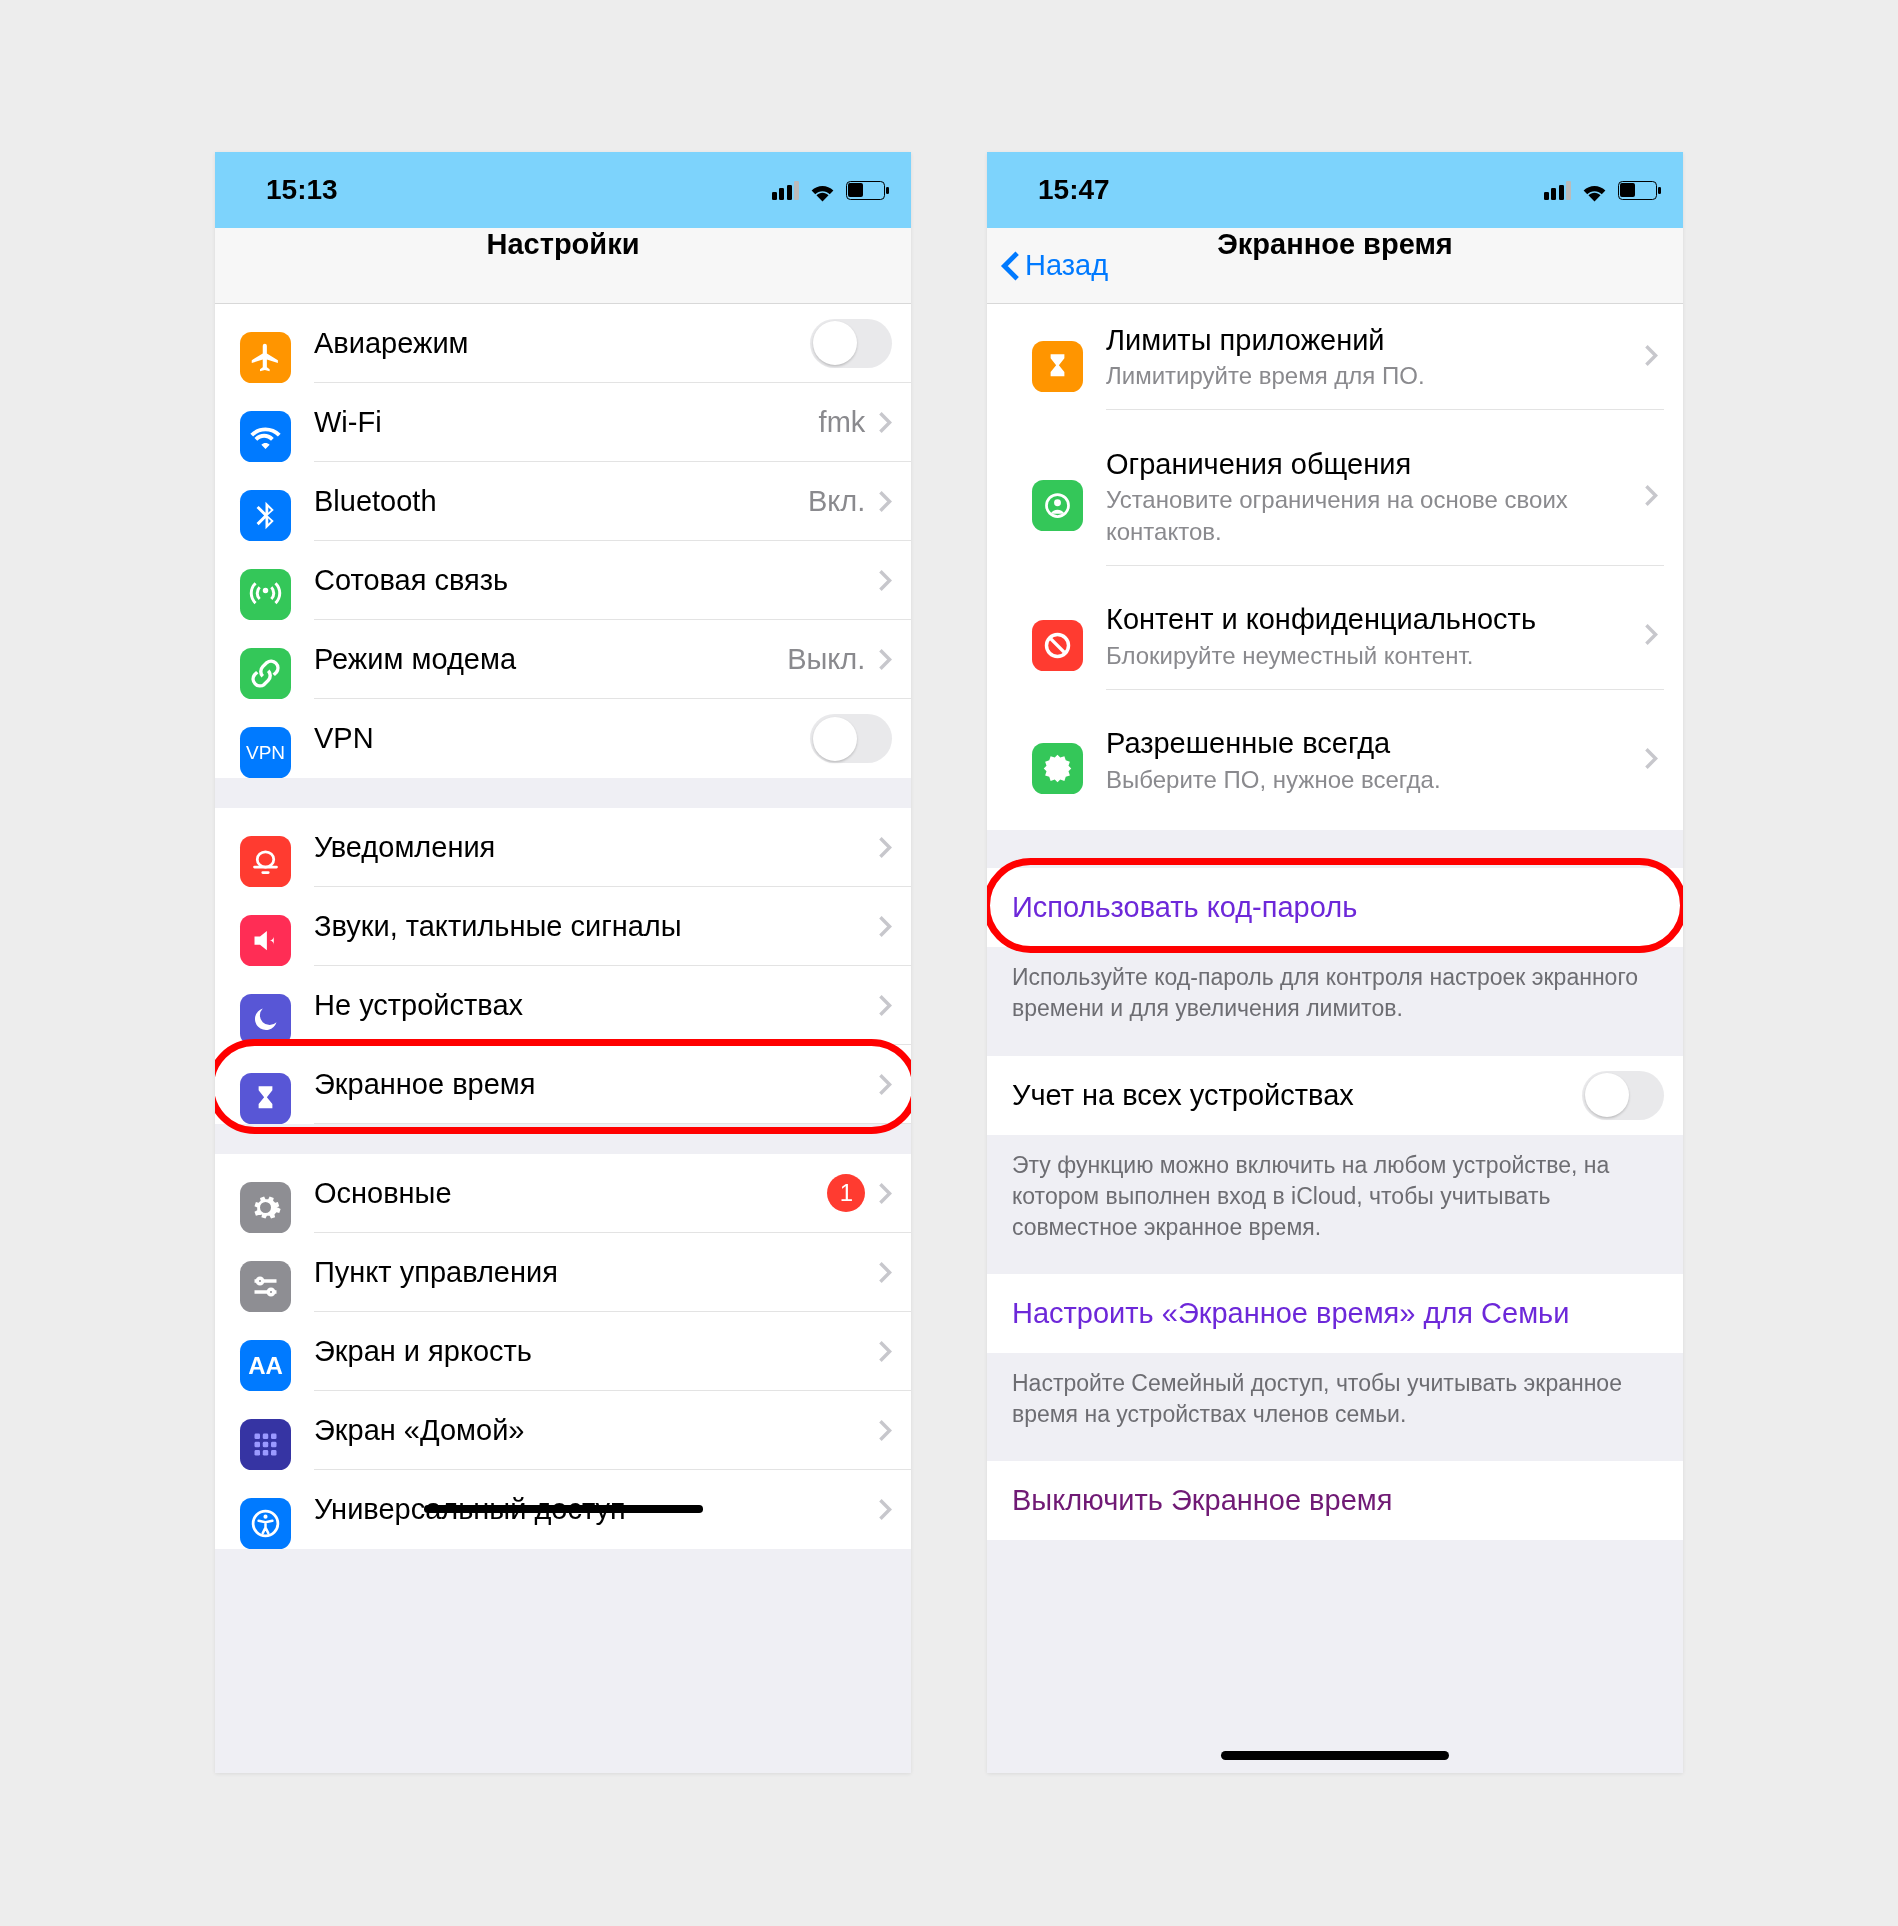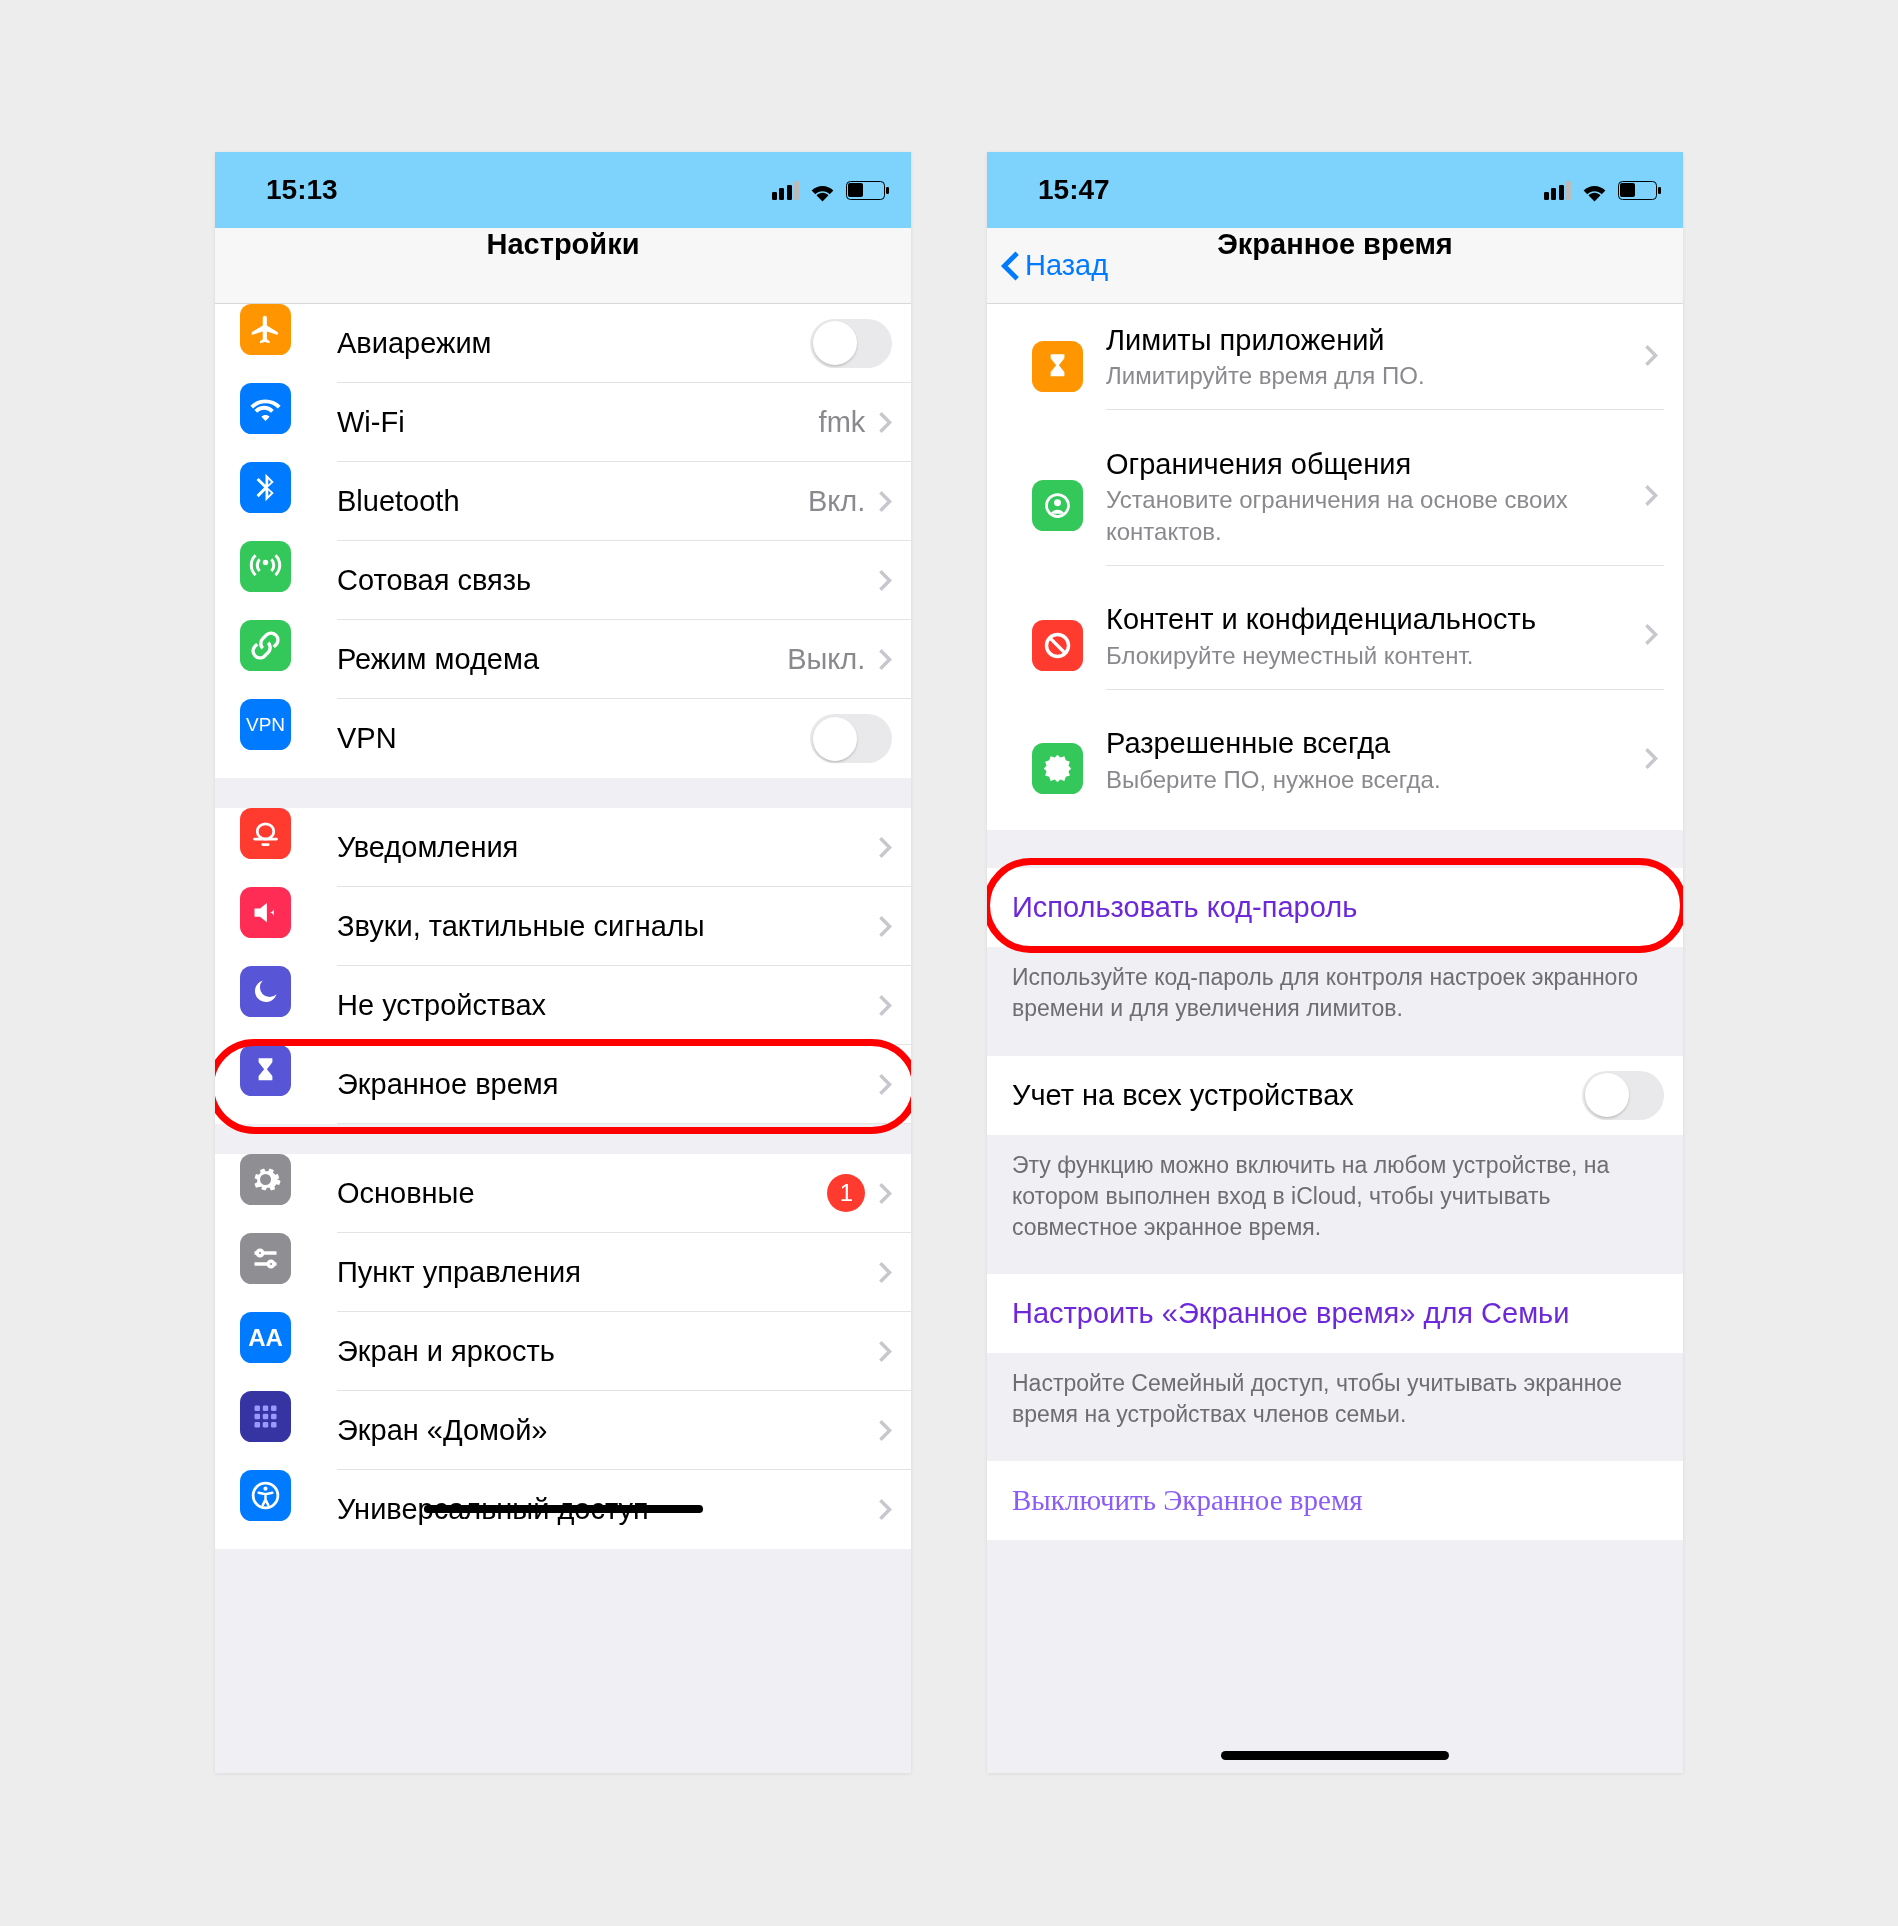--- a/index.html
+++ b/index.html
@@ -60,25 +60,24 @@
   }
   .navbar .back {
     position:absolute; left:12.7px; top:0; bottom:0; display:flex; align-items:center;
     color:#007aff; font-weight:400; font-size:29px;
   }
   .navbar .back svg { width:21.5px; height:32px; margin-right:3.8px; }
   
   .group { background:#fff; margin-top: 30px; }
   .group.tight { margin-top:0; }
   .row {
-    display:flex; align-items:flex-start;
+    display:flex; align-items:flex-end;
     min-height: 79px;
     padding-left: 25px;
     position:relative;
-    gap:23px;
   }
   .row .icon {
     width: 51px; height: 51px; border-radius: 11.4px; flex-shrink:0;
     margin-right: 23px;
     display:flex; align-items:center; justify-content:center;
   }
   .row .txt { flex:1; display:flex; align-items:center; justify-content:space-between; padding-right:19px; min-height:79px; border-bottom:0.6px solid #e3e3e3;}
   .row:last-child .txt { border-bottom:none; }
   .row .label { font-size: 29px; }
   .row .detail { color:#8a8a8e; font-size:29px; margin-right:12.7px; }
@@ -100,21 +99,21 @@
   .row2 .lines .t2 { font-size:24px; color:#8a8a8e; line-height:1.3; margin-top:2.5px;}
   .row2 .chev svg{ width:14px; height:23px; }
   
   .footer {
     font-size: 23px; color:#6d6d72; padding: 15px 25px 6.3px 25px; line-height:1.35;
   }
   .link-row {
     background:#fff; padding: 23px 25px; font-size:29px;
   }
   .blue { color:#6d28d9; }
-  .red  { color:#8b5cf6;font-family:Liberation Serif, serif; }
+  .red  { color:#701a75; }
   .badge {
     width:38px; height:38px; border-radius:19px; background:#ff3b30; color:#fff;
     display:flex; align-items:center; justify-content:center; font-size:24px; margin-right:12.7px;
   }
   .circle-highlight {
     position:absolute; border:7.6px solid #ff0000; border-radius:51px; pointer-events:none; z-index:10;
   }
   .redact {
     position:absolute; background:#000; height:7.6px; border-radius:3.8px;
   }

